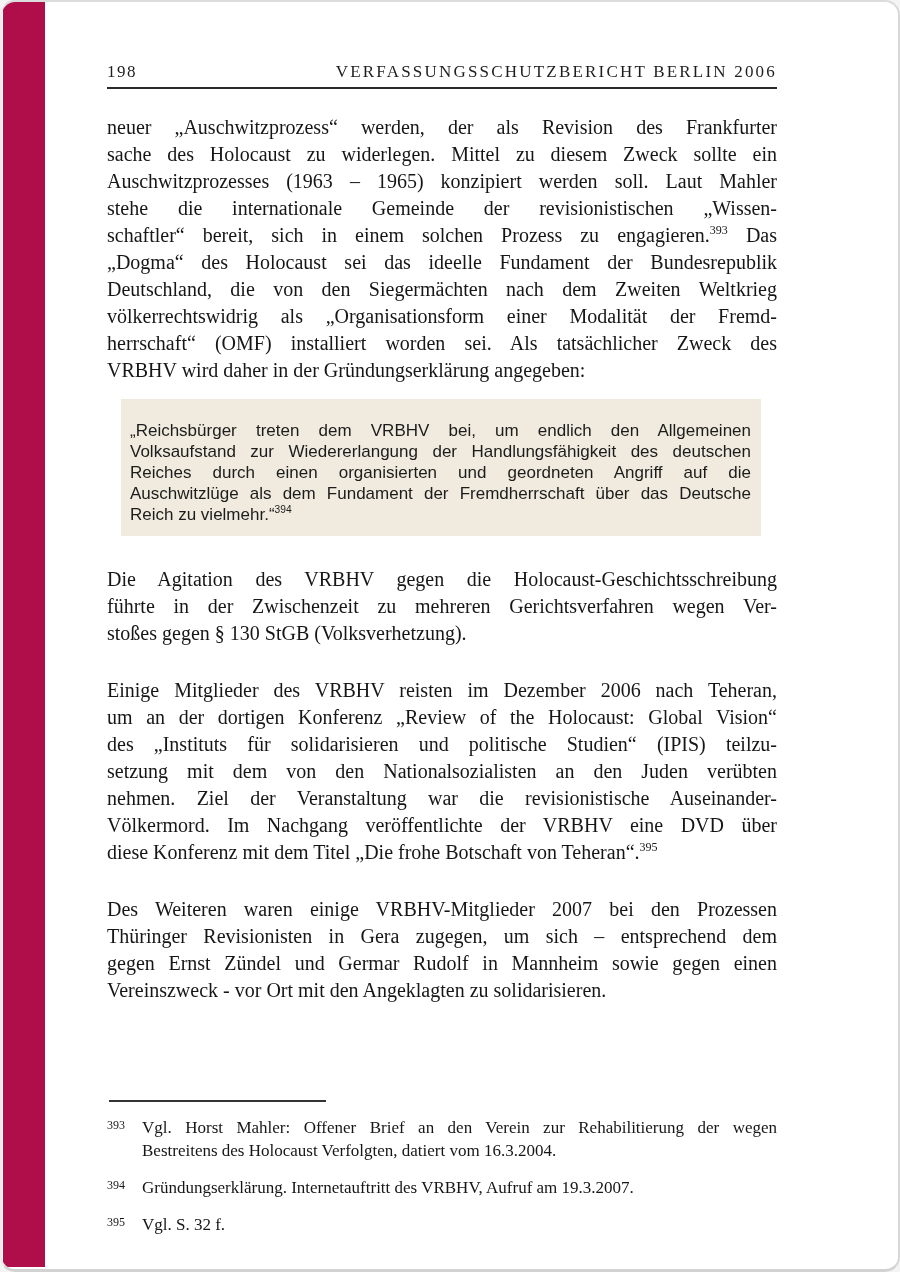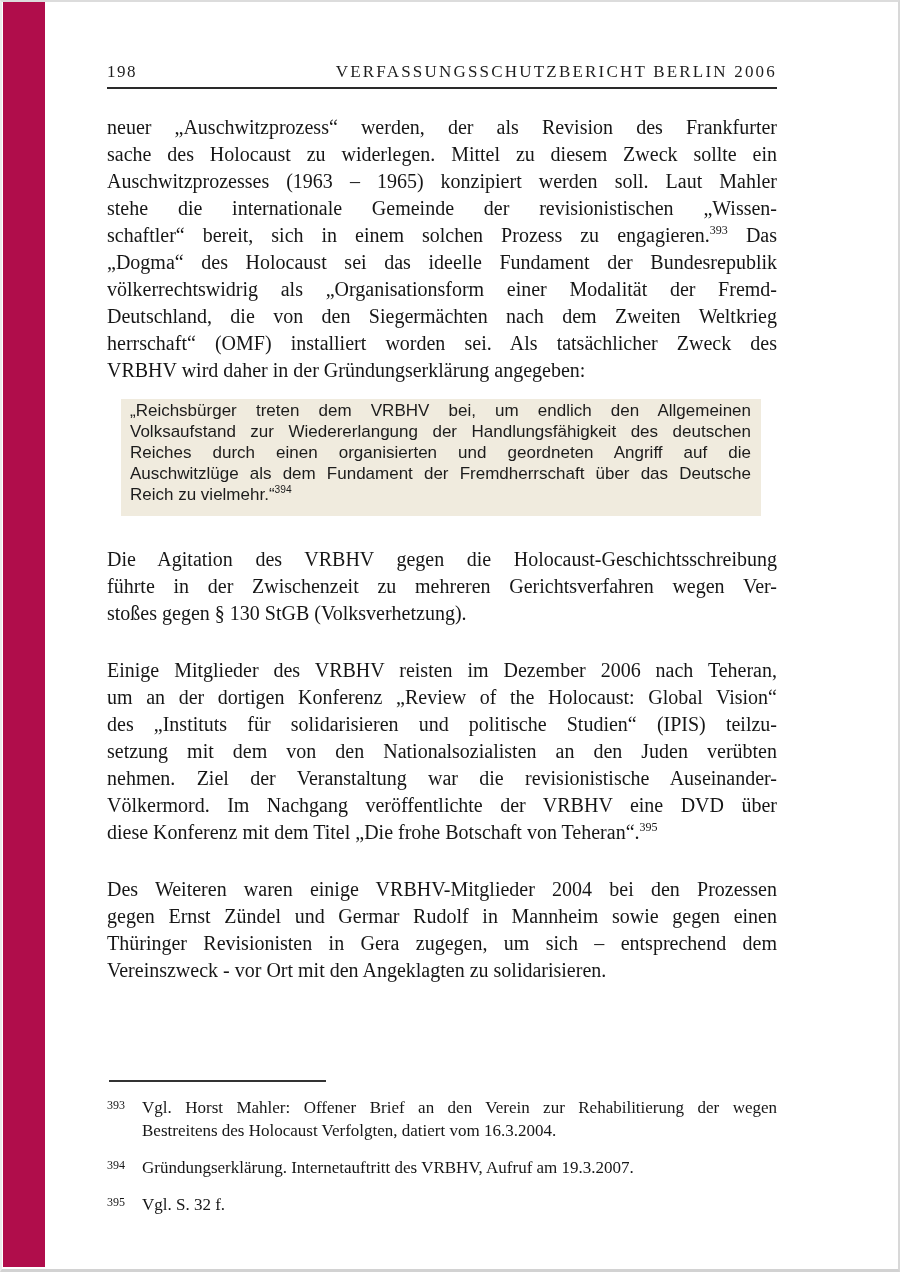--- a/index.html
+++ b/index.html
@@ -9,20 +9,21 @@
     margin:0 auto;
     background:#ffffff;
     box-sizing:border-box;
     border-top:2px solid #dcdcdc;
     border-right:2px solid #d8d8d8;
     border-bottom:3px solid #d2d2d2;
     border-left:2px solid #ececec;
     overflow:hidden;
     font-family:"Liberation Serif", serif;
     color:#161616;
+    border-radius:15px;
   }
   .accent-bar{
     position:absolute;
     left:1px;top:0;
     width:42px;height:1265px;
   }
   .content{
     position:absolute;
     left:105px;top:0;
     width:670px;
@@ -50,21 +51,21 @@
     text-align-last:justify;
   }
   .line:last-child{text-align-last:left;}
   .par sup, .quote sup{
     font-size:0.6em;
     vertical-align:super;
     line-height:0;
   }
   .quote{
     margin:15px 16px 14px 14px;
-    padding:1px 10px 11px 9px;
+    padding:21px 10px 11px 9px;
     font-family:"Liberation Sans", sans-serif;
     font-size:17px;
     line-height:21px;
     color:#1c1c1c;
   }
   .footnotes{
     margin-top:96px;
     font-size:17px;
   }
   .fn-rule{
@@ -98,22 +99,22 @@
     </div>
 
     <main>
       <div class="par first">
           <div class="line"><span>neuer „Auschwitzprozess“ werden, der als Revision des Frankfurter</span></div>
           <div class="line"><span>sache des Holocaust zu widerlegen. Mittel zu diesem Zweck sollte ein</span></div>
           <div class="line"><span>Auschwitzprozesses (1963 – 1965) konzipiert werden soll. Laut Mahler</span></div>
           <div class="line"><span>stehe die internationale Gemeinde der revisionistischen „Wissen-</span></div>
           <div class="line"><span>schaftler“ bereit, sich in einem solchen Prozess zu engagieren.</span><sup>393</sup><span>  Das</span></div>
           <div class="line"><span>„Dogma“ des Holocaust sei das ideelle Fundament der Bundesrepublik</span></div>
+          <div class="line"><span>Deutschland, die von den Siegermächten nach dem Zweiten Weltkrieg</span></div>
           <div class="line"><span>völkerrechtswidrig als „Organisationsform einer Modalität der Fremd-</span></div>
-          <div class="line"><span>Deutschland, die von den Siegermächten nach dem Zweiten Weltkrieg</span></div>
           <div class="line"><span>herrschaft“ (OMF) installiert worden sei. Als tatsächlicher Zweck des</span></div>
           <div class="line"><span>VRBHV wird daher in der Gründungserklärung angegeben:</span></div>
         </div>
       <div class="quote" style="background: rgb(240, 235, 222);">
           <div class="line"><span>„Reichsbürger treten dem VRBHV bei, um endlich den Allgemeinen</span></div>
           <div class="line"><span>Volksaufstand zur Wiedererlangung der Handlungsfähigkeit des deutschen</span></div>
           <div class="line"><span>Reiches durch einen organisierten und geordneten Angriff auf die</span></div>
           <div class="line"><span>Auschwitzlüge als dem Fundament der Fremdherrschaft über das Deutsche</span></div>
           <div class="line"><span>Reich zu vielmehr.“</span><sup>394</sup></div>
         </div>
@@ -125,23 +126,23 @@
       <div class="par">
           <div class="line"><span>Einige Mitglieder des VRBHV reisten im Dezember 2006 nach Teheran,</span></div>
           <div class="line"><span>um an der dortigen Konferenz „Review of the Holocaust: Global Vision“</span></div>
           <div class="line"><span>des „Instituts für solidarisieren und politische Studien“ (IPIS) teilzu-</span></div>
           <div class="line"><span>setzung mit dem von den Nationalsozialisten an den Juden verübten</span></div>
           <div class="line"><span>nehmen. Ziel der Veranstaltung war die revisionistische Auseinander-</span></div>
           <div class="line"><span>Völkermord. Im Nachgang veröffentlichte der VRBHV eine DVD über</span></div>
           <div class="line"><span>diese Konferenz mit dem Titel „Die frohe Botschaft von Teheran“.</span><sup>395</sup></div>
         </div>
       <div class="par">
-          <div class="line"><span>Des Weiteren waren einige VRBHV-Mitglieder 2004 bei den Prozessen</span></div>
+          <div class="line"><span>Des Weiteren waren einige VRBHV-Mitglieder 2007 bei den Prozessen</span></div>
+          <div class="line"><span>Thüringer Revisionisten in Gera zugegen, um sich – entsprechend dem</span></div>
           <div class="line"><span>gegen Ernst Zündel und Germar Rudolf in Mannheim sowie gegen einen</span></div>
-          <div class="line"><span>Thüringer Revisionisten in Gera zugegen, um sich – entsprechend dem</span></div>
           <div class="line"><span>Vereinszweck - vor Ort mit den Angeklagten zu solidarisieren.</span></div>
         </div>
     </main>
 
     <footer class="footnotes">
       <div class="fn-rule"></div>
       <div class="footnote">
         <sup class="fn-marker">393</sup>
         <div class="fn-text">
             <div class="line"><span>Vgl. Horst Mahler: Offener Brief an den Verein zur Rehabilitierung der wegen</span></div>

